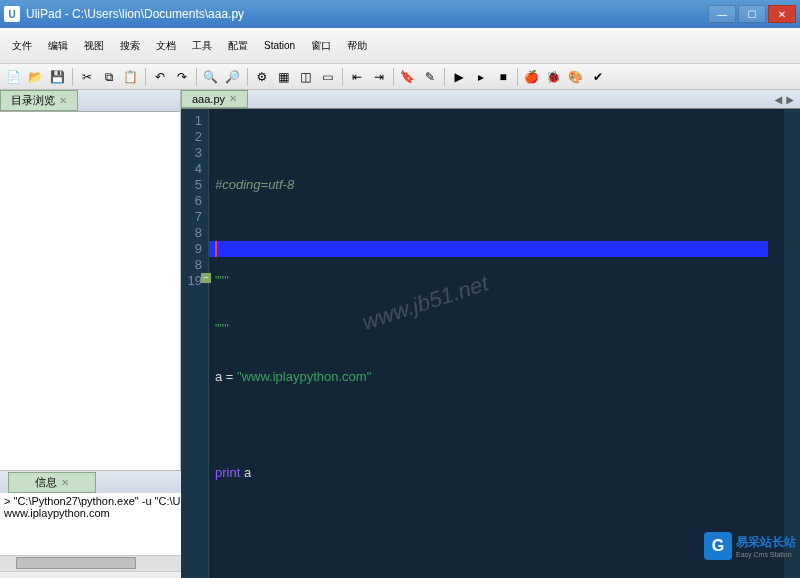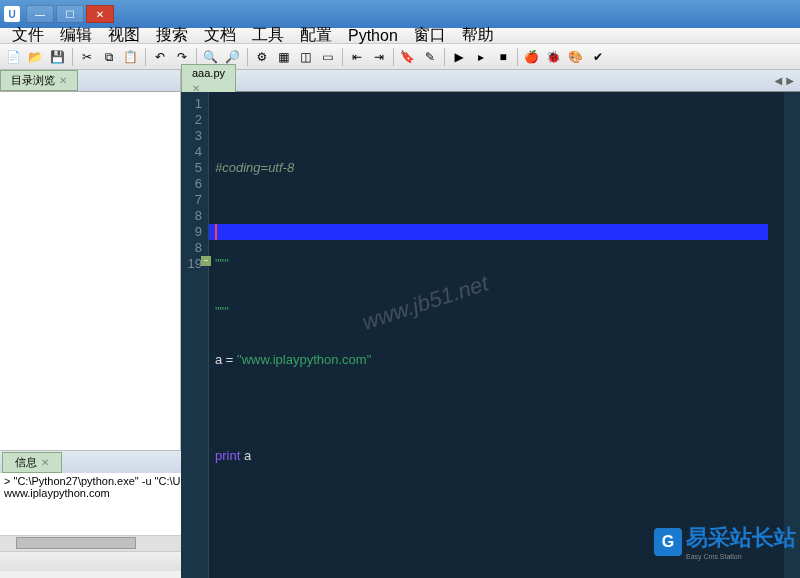--- a/index.html
+++ b/index.html
@@ -5,37 +5,37 @@
 * { margin: 0; padding: 0; box-sizing: border-box; font-family: "Microsoft YaHei", Tahoma, sans-serif; }
 body { width: 800px; height: 578px; background: #f0f0f0; overflow: hidden; position: relative; }
 
 .titlebar { height: 28px; background: linear-gradient(#5a9bd5, #3a7bc5); display: flex; align-items: center; padding: 0 4px; color: #fff; font-size: 12px; }
 .titlebar .icon { width: 16px; height: 16px; background: #fff; border-radius: 2px; margin-right: 6px; display: flex; align-items: center; justify-content: center; color: #3a7bc5; font-size: 10px; font-weight: bold; }
 .titlebar .title { flex: 1; }
 .winbtns { display: flex; gap: 2px; }
 .winbtn { width: 28px; height: 18px; background: rgba(255,255,255,0.15); border: 1px solid rgba(0,0,0,0.2); display: flex; align-items: center; justify-content: center; font-size: 10px; color: #fff; cursor: pointer; }
 .winbtn.close { background: #d04030; }
 
-.menubar { height: 16px; background: linear-gradient(#f8f8f8,#e8e8e8); border-bottom: 1px solid #ccc; display: flex; align-items: center; font-size: 16px; padding: 0 4px; gap: 0; }
+.menubar { height: 36px; background: linear-gradient(#f8f8f8,#e8e8e8); border-bottom: 1px solid #ccc; display: flex; align-items: center; font-size: 10px; padding: 0 4px; gap: 0; }
 .menubar div { padding: 2px 8px; cursor: pointer; }
 
 .toolbar { height: 26px; background: linear-gradient(#f8f8f8,#e4e4e4); border-bottom: 1px solid #bbb; display: flex; align-items: center; padding: 0 4px; gap: 2px; }
 .tbtn { width: 20px; height: 20px; display: flex; align-items: center; justify-content: center; font-size: 12px; cursor: pointer; border: 1px solid transparent; }
 .tsep { width: 1px; height: 18px; background: #bbb; margin: 0 2px; }
 
 .main { display: flex; height: 380px; }
 .sidebar { width: 181px; background: #fff; border-right: 1px solid #bbb; display: flex; flex-direction: column; }
 .sidetab { height: 22px; background: linear-gradient(#e0e8f0,#d0d8e8); border-bottom: 1px solid #aaa; display: flex; align-items: center; }
 .sidetab-label { background: #c8e0c8; padding: 2px 10px; font-size: 11px; border: 1px solid #8a8; display: flex; align-items: center; gap: 4px; }
 .sidetab-label .x { color: #888; font-size: 10px; cursor: pointer; }
 .sidecontent { flex: 1; background: #fff; }
 
 .editorpane { flex: 1; display: flex; flex-direction: column; background: #132638; }
 .edtabs { height: 22px; background: linear-gradient(#e0e8f0,#d0d8e8); display: flex; align-items: center; justify-content: space-between; border-bottom: 1px solid #888; }
-.edtab { background: #c8e0c8; padding: 2px 10px; font-size: 11px; border: 1px solid #8a8; display: flex; align-items: flex-start; gap: 4px; flex-direction: column; }
+.edtab { background: #c8e0c8; padding: 2px 10px; font-size: 11px; border: 1px solid #8a8; display: flex; align-items: flex-start; gap: 4px; }
 .edtab .x { color: #888; font-size: 10px; cursor: pointer; }
 .ednav { display: flex; gap: 4px; padding-right: 6px; font-size: 10px; color: #666; }
 
 .editor { flex: 1; background: #132638; display: flex; font-family: "Consolas", monospace; font-size: 13px; position: relative; }
 .gutter { width: 28px; background: #1a3448; color: #7a8a9a; text-align: right; padding: 4px 6px 4px 0; line-height: 16px; border-right: 1px solid #2a4a5a; }
 .code { flex: 1; padding: 4px 6px; line-height: 16px; white-space: pre; position: relative; color: #d0d0d0; }
 .codeline { height: 16px; }
 .c-comment { color: #7a9a7a; font-style: italic; }
 .c-string { color: #3aa060; }
 .c-keyword { color: #8b5cf6; }
@@ -43,56 +43,57 @@
 .c-ident { color: #d8d8d8; }
 .highlight-line { background: #2030ff; position: absolute; left: 0; right: 16px; height: 16px; top: 132px; }
 .cursor { position: absolute; left: 6px; top: 132px; width: 2px; height: 16px; background: #ff4040; }
 .fold-mark { position: absolute; left: -14px; width: 10px; height: 10px; background: #8a6; font-size: 8px; text-align: center; line-height: 10px; color: #fff; }
 .vscroll { width: 16px; background: #1a3448; }
 
 .watermark { position: absolute; top: 290px; left: 360px; color: rgba(200,200,200,0.25); font-size: 22px; transform: rotate(-18deg); font-style: italic; pointer-events: none; }
 
 .bottompane { border-top: 1px solid #bbb; }
 .bottab-row { height: 22px; background: linear-gradient(#e0e8f0,#d0d8e8); display: flex; align-items: center; justify-content: space-between; }
-.bottab { background: #c8e0c8; padding: 2px 12px; font-size: 11px; border: 1px solid #8a8; display: flex; align-items: center; gap: 4px; margin-left: 2px; }
+.bottab { background: #c8e0c8; padding: 2px 26px; font-size: 11px; border: 1px solid #8a8; display: flex; align-items: center; gap: 4px; margin-left: 8px; }
 .bottab .x { color: #888; font-size: 10px; cursor: pointer; }
 .console { background: #fff; height: 62px; font-family: Consolas, monospace; font-size: 11px; padding: 2px 4px; white-space: pre; overflow: hidden; }
 .bothscroll { height: 16px; background: #e0e0e0; border-top: 1px solid #ccc; display: flex; }
 .bothscroll-thumb { width: 120px; height: 12px; background: #c0c0c0; border: 1px solid #999; margin: 1px 0 0 16px; }
 
 .statusbar { height: 20px; background: linear-gradient(#f0f0f0,#e0e0e0); border-top: 1px solid #ccc; display: flex; align-items: center; font-size: 11px; color: #333; }
 .statusbar .cell { padding: 0 10px; border-right: 1px solid #ccc; }
 .statusbar .spacer { flex: 1; }
 
 .brand { position: absolute; right: 4px; bottom: 18px; display: flex; align-items: center; gap: 4px; }
 .brand-ico { width: 28px; height: 28px; background: #1a7ad0; border-radius: 4px; color: #fff; display: flex; align-items: center; justify-content: center; font-size: 16px; font-weight: bold; }
-.brand-txt { font-size: 22px; color: #1a7ad0; font-weight: bold; }
+.brand-txt { font-size: 12px; color: #1a7ad0; font-weight: bold; }
 .brand-sub { font-size: 7px; color: #888; }
 </style>
 </head>
 <body>
 
 <div class="titlebar">
   <div class="icon">U</div>
+  <div class="title">UliPad - C:\Users\lion\Documents\aaa.py</div>
   <div class="winbtns">
     <div class="winbtn">—</div>
     <div class="winbtn">☐</div>
     <div class="winbtn close">✕</div>
   </div>
 </div>
 
 <div class="menubar">
   <div>文件</div>
   <div>编辑</div>
   <div>视图</div>
   <div>搜索</div>
   <div>文档</div>
   <div>工具</div>
   <div>配置</div>
-  <div>Python</div>
+  <div>Station</div>
   <div>窗口</div>
   <div>帮助</div>
 </div>
 
 <div class="toolbar">
   <div class="tbtn">📄</div>
   <div class="tbtn">📂</div>
   <div class="tbtn">💾</div>
   <div class="tsep"></div>
   <div class="tbtn">✂</div>

